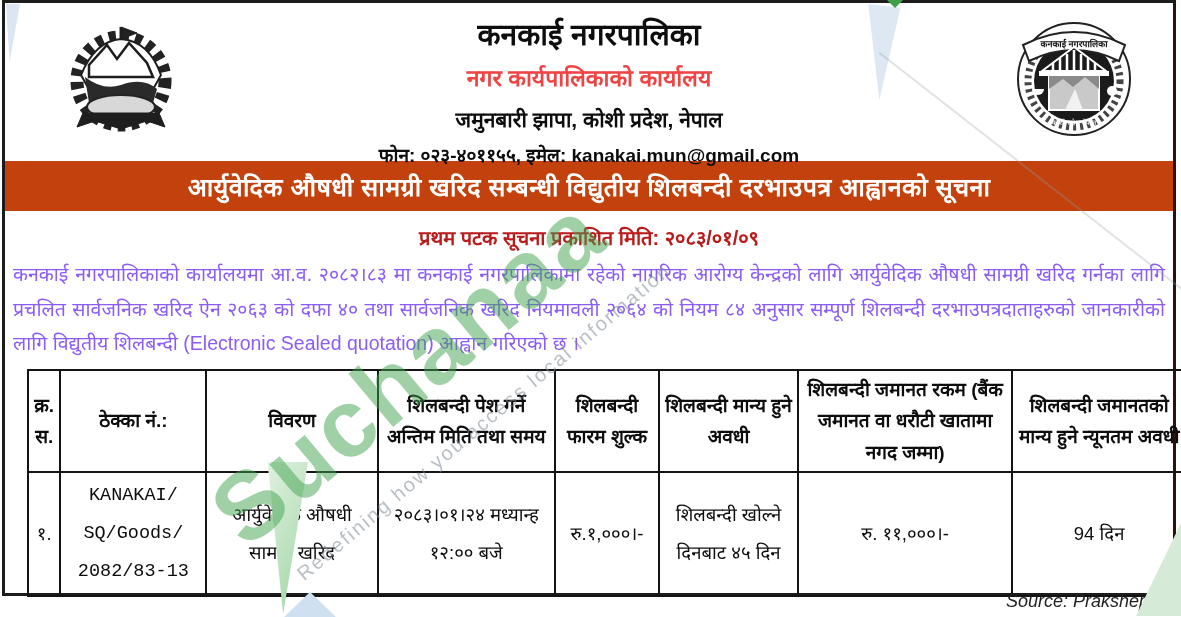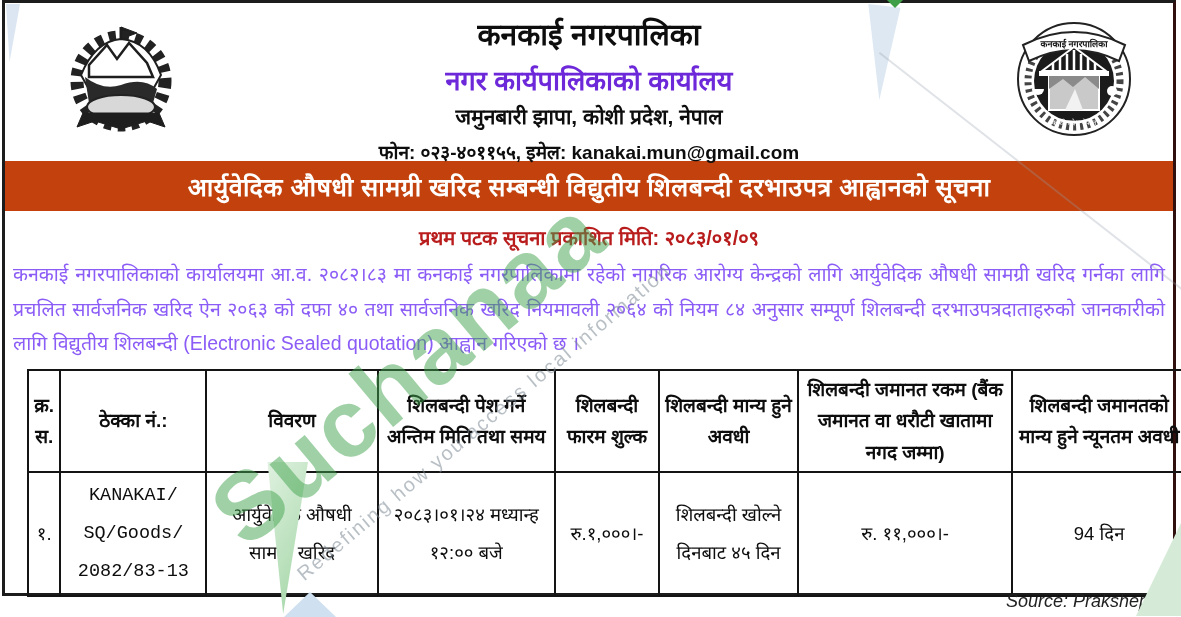--- a/index.html
+++ b/index.html
@@ -7,22 +7,22 @@
   #canvas{position:relative;width:1181px;height:617px;background:#ffffff;overflow:hidden;}
 
   
   .frame{position:absolute;left:2px;top:0;width:1174px;height:596px;
          border:3px solid #1c1c1c;border-right-color:#30100e;box-sizing:border-box;background:transparent;}
 
   
   .hdr{position:relative;height:158px;border-radius:23px;}
   .hdr-center{position:absolute;left:190px;right:190px;top:6px;text-align:center;}
   .org-name{font-size:30px;font-weight:bold;color:#0d0d0d;margin:4px 0 2px;}
-  .office{font-size:27px;font-weight:bold;color:#6d28d9;margin:7px 0 2px;}
-  .address{font-size:21px;font-weight:bold;color:#0d0d0d;margin:4px 0 2px;}
+  .office{font-size:23px;font-weight:bold;color:#ef4444;margin:7px 0 2px;}
+  .address{font-size:21px;font-weight:bold;color:#0d0d0d;margin:12px 0 2px;}
   .contact{font-size:19px;font-weight:bold;color:#0d0d0d;margin:9px 0 12px;}
   .logo-left{position:absolute;left:50px;top:12px;}
   .logo-right{position:absolute;right:30px;top:6px;}
 
   
   .banner{height:50px;background:#c2410c;display:flex;align-items:center;justify-content:center;}
   .banner-title{color:#ffffff;font-size:25px;font-weight:bold;letter-spacing:.5px;}
 
   
   .published{margin-top:13px;text-align:center;font-size:20px;font-weight:bold;color:#b91c1c;}

